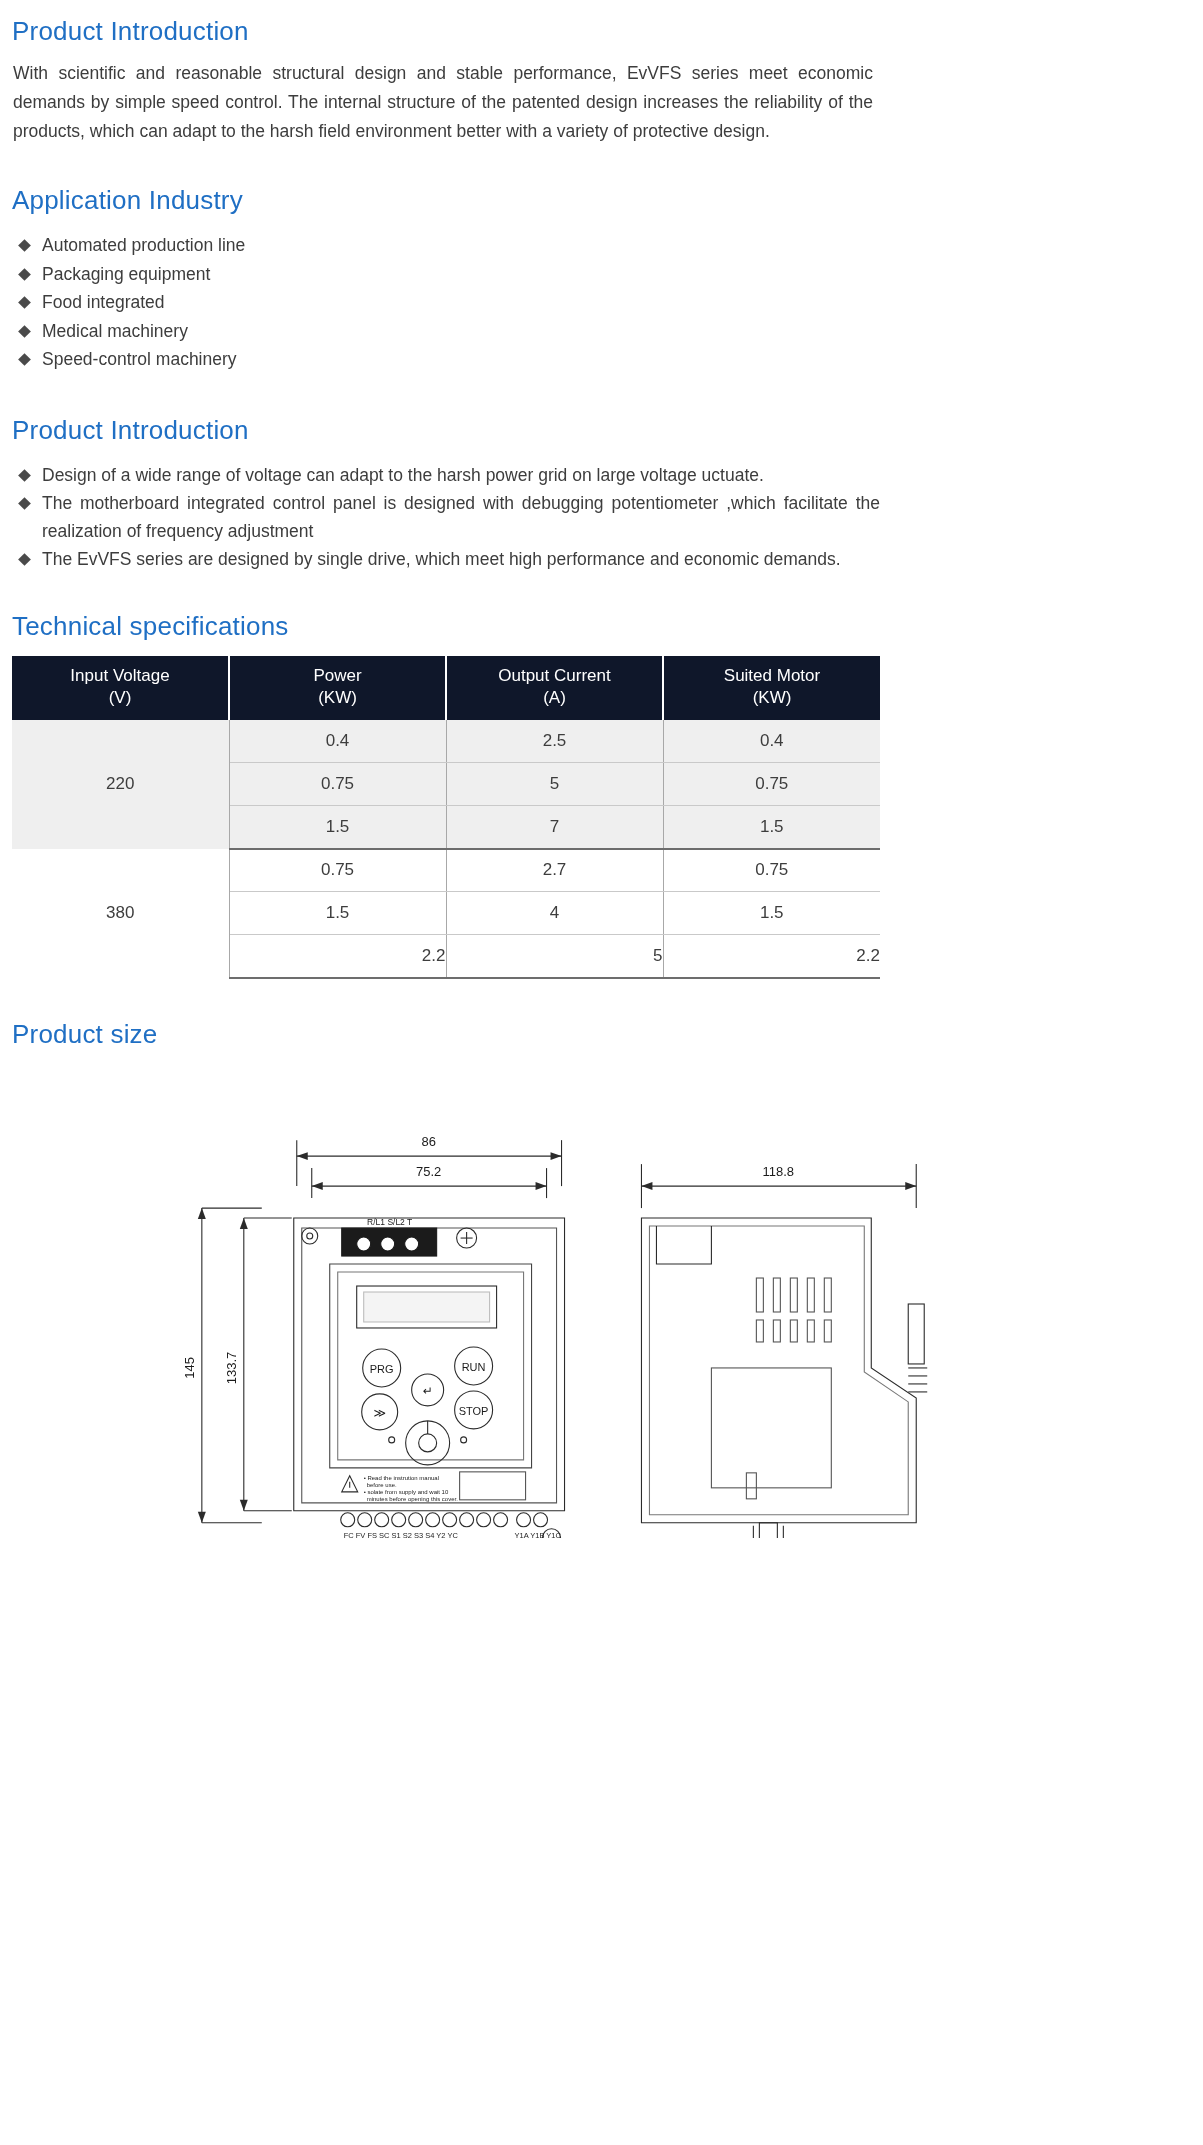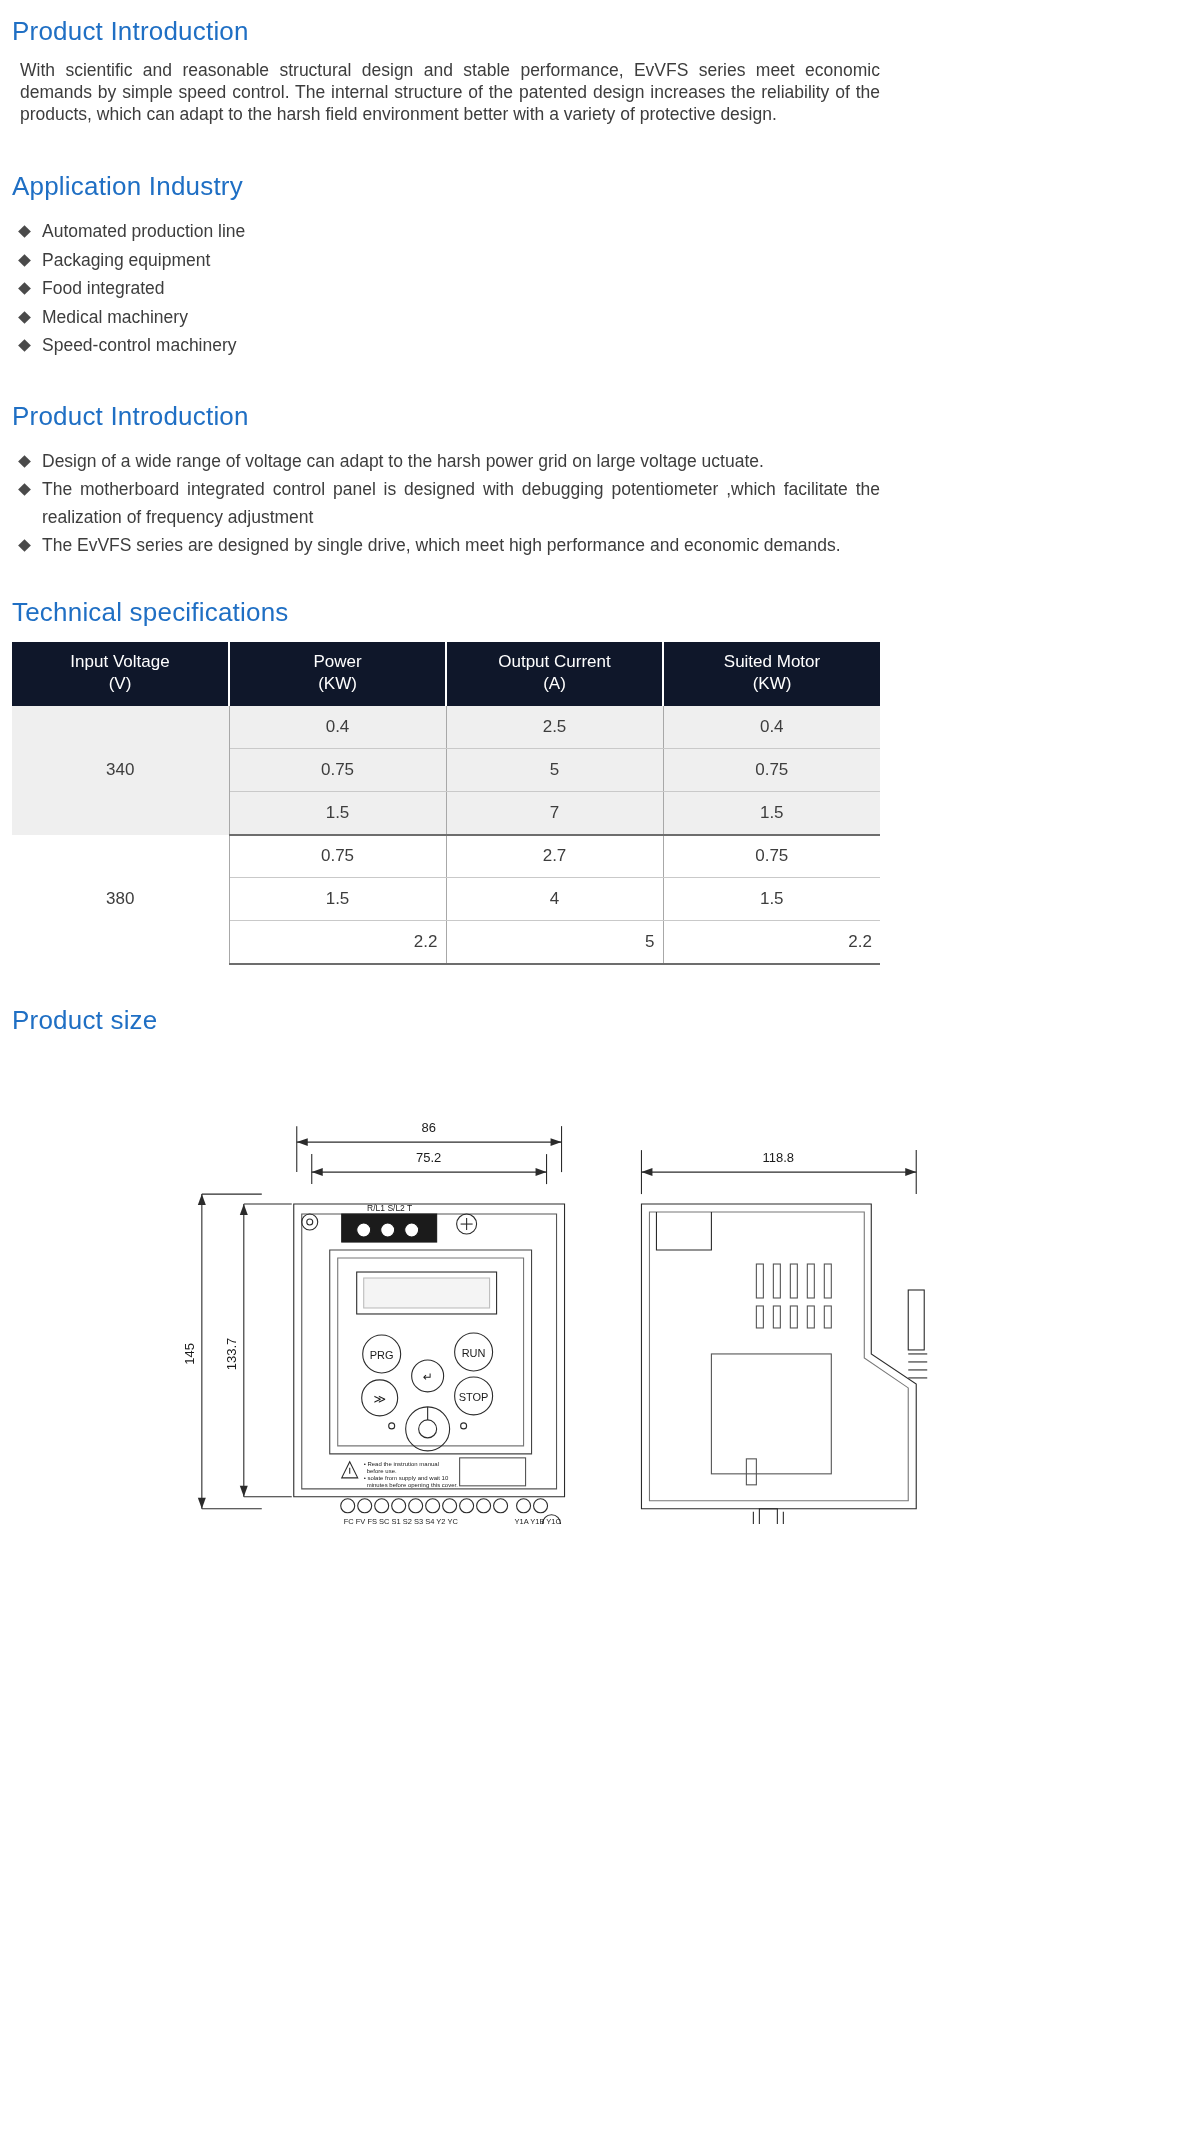--- a/index.html
+++ b/index.html
@@ -20,24 +20,24 @@
   h2.section-title {
     color: #1f6fc4;
     font-weight: 400;
     font-size: 26px;
     margin: 0;
     letter-spacing: 0.2px;
   }
 
   .para {
     font-size: 17.5px;
-    line-height: 22px;
+    line-height: 29px;
     text-align: justify;
     color: #3d3d3d;
-    margin: 8px;
+    margin: 1px;
   }
 
   ul.bullets { list-style: none; margin: 0; padding: 0; }
   ul.bullets li {
     position: relative;
     padding-left: 30px;
     font-size: 17.5px;
     line-height: 27.5px;
     color: #3d3d3d;
     margin-bottom: 1px;
@@ -63,21 +63,21 @@
     color: #ffffff;
     font-weight: 400;
     padding: 9px 4px 11px 4px;
     line-height: 22px;
     border-right: 2px solid #ffffff;
     text-align: center;
   }
   table.spec th:last-child { border-right: none; }
   table.spec td {
     text-align: center;
-    padding: 8px 8px;
+    padding: 8px 0;
     color: #3d3d3d;
     border-right: 1px solid #a8a8a8;
     border-bottom: 1px solid #c9c9c9;
     height: 43px;
   }
   table.spec td:last-child { border-right: none; }
   table.spec tr.g td { background: #efefef; }
   table.spec td.volt { border-bottom: none; font-size: 17px; }
   table.spec tr.sep td { border-bottom: 2px solid #6d6d6d; }
   table.spec tr.last td { border-bottom: 2px solid #6d6d6d; text-align: right; }
@@ -160,21 +160,21 @@
           </th>
           <th style="width:25%;">
             <span>Suited Motor</span><br>
             <span>(KW)</span>
           </th>
         </tr>
       </thead>
       <tbody>
 
         <tr class="g">
-          <td class="volt" rowspan="3">340</td>
+          <td class="volt" rowspan="3">220</td>
           <td>0.4</td>
           <td>2.5</td>
           <td>0.4</td>
         </tr>
         <tr class="g">
           <td>0.75</td>
           <td>5</td>
           <td>0.75</td>
         </tr>
         <tr class="g sep">

